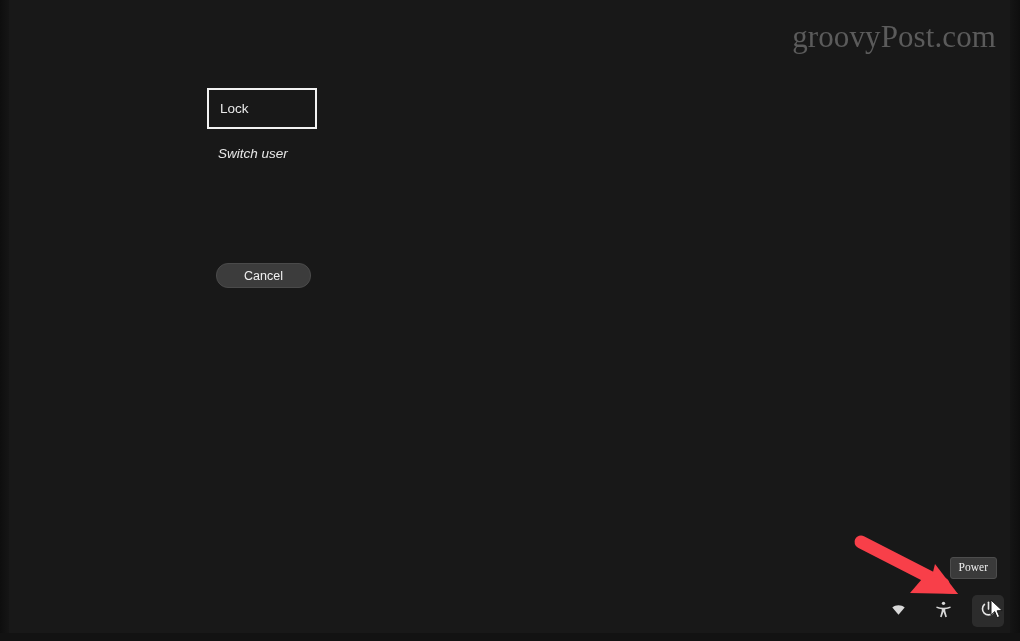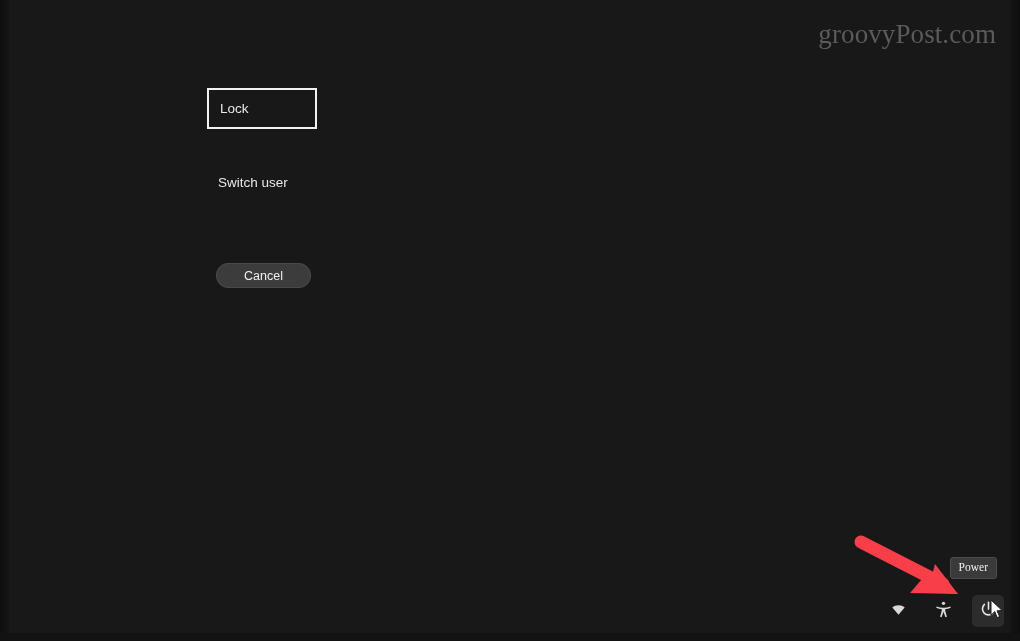--- a/index.html
+++ b/index.html
@@ -38,56 +38,57 @@
     background: #121212;
     pointer-events: none;
   }
 
   
   #watermark {
     position: absolute;
     right: 24px;
     top: 19px;
     font-family: "Liberation Serif", serif;
-    font-size: 27px;
+    font-size: 31px;
     color: #5b5b5b;
     letter-spacing: 0.1px;
     white-space: nowrap;
   }
 
   
   #options-menu {
     position: absolute;
     left: 207px;
     top: 88px;
     width: 200px;
   }
   .menu-item {
     color: #e8e8e8;
     font-size: 13.5px;
     line-height: 1;
-    padding: 10px;
+    padding: 3px;
     white-space: nowrap;
   }
   #item-lock {
     box-sizing: border-box;
     width: 110px;
     height: 41px;
     border: 2px solid #f2f2f2;
     display: flex;
     align-items: center;
     padding-left: 11px;
     margin-bottom: 0;
   }
   .menu-item.plain {
     padding-left: 11px;
     height: 35px;
     display: flex;
-    align-items: flex-end;
+    align-items: flex-start;
     width: 110px;
+    font-style: italic;
   }
   #item-switch-user { margin-top: 15px; }
   #cancel-button {
     position: absolute;
     left: 9px;
     top: 175px;
     width: 95px;
     height: 25px;
     background: #3c3c3c;
     border: 1px solid #4a4a4a;

